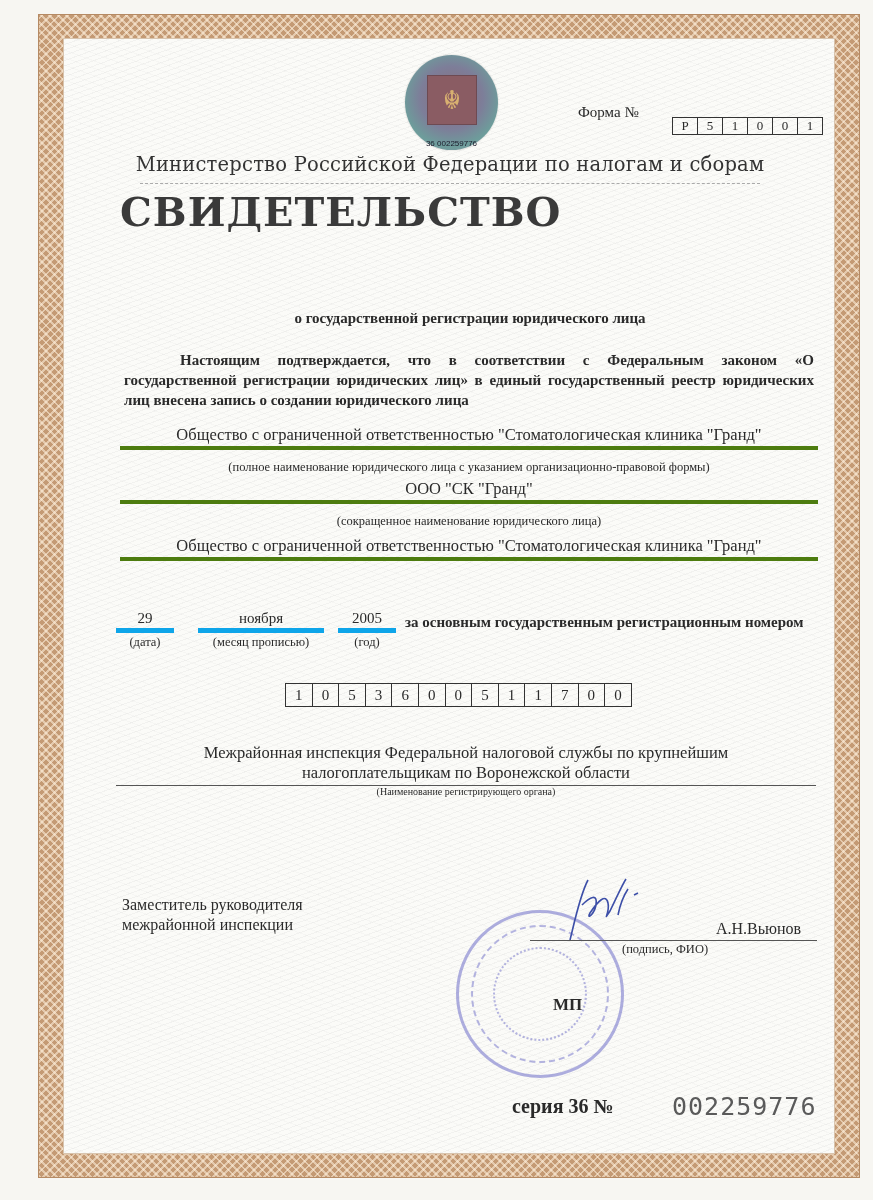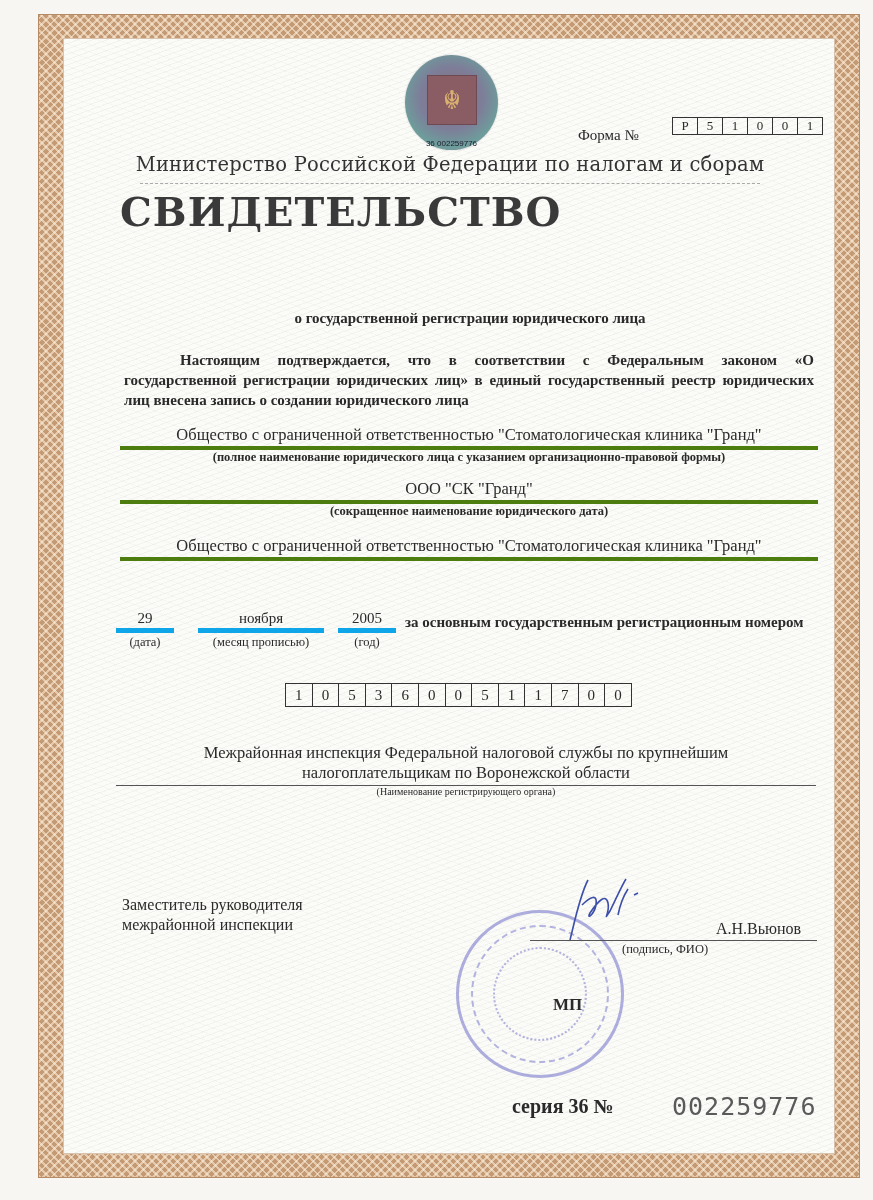--- a/index.html
+++ b/index.html
@@ -35,21 +35,21 @@
   .hologram .emblem {
     position: absolute; left: 22px; top: 20px; width: 48px; height: 48px;
     background: #8a5c63; border: 1px solid #6d4a52;
     display: flex; align-items: center; justify-content: center;
     color: #d8b070; font-size: 26px;
   }
   .hologram .holo-num {
     position: absolute; left: 0; right: 0; top: 84px; text-align: center;
     font-family: "Liberation Sans", sans-serif; font-size: 8px; color: #1a1a2a;
   }
-  .form-label { left: 578px; top: 127px; font-size: 15px; }
+  .form-label { left: 578px; top: 104px; font-size: 15px; }
   .form-boxes { left: 672px; top: 117px; display: flex; border: 1px solid #333; }
   .form-boxes span {
     width: 24px; height: 16px; border-right: 1px solid #333;
     font-size: 13px; text-align: center; line-height: 16px;
   }
   .form-boxes span:last-child { border-right: none; }
   .ministry {
     left: 120px; top: 153px; width: 660px; text-align: center;
     font-family: "DejaVu Serif", serif; font-size: 19.5px; color: #333;
     letter-spacing: 0.2px;
@@ -67,21 +67,21 @@
   .para {
     left: 124px; top: 350px; width: 690px; font-weight: bold; font-size: 15px;
     line-height: 20px; text-align: justify;
   }
   .para .indent { display: inline-block; width: 56px; }
   .field { position: absolute; left: 120px; width: 698px; }
   .field .value {
     text-align: center; font-size: 16.5px; height: 22px; line-height: 22px;
     border-bottom: 4px solid #4d7c0f;
   }
-  .field .caption { text-align: center; font-size: 12.5px; margin-top: 0; font-weight: bold; }
+  .field .caption { text-align: center; font-size: 12.5px; margin-top: 10px; }
   .date-part { position: absolute; text-align: center; }
   .date-part .value { font-size: 15px; border-bottom: 5px solid #0ea5e9; height: 20px; line-height: 20px; }
   .date-part .caption { font-size: 12.5px; margin-top: 2px; }
   .reg-text { left: 405px; top: 614px; font-weight: bold; font-size: 15px; }
   .ogrn { left: 285px; top: 683px; display: flex; border: 1px solid #333; }
   .ogrn span {
     width: 25.6px; height: 22px; border-right: 1px solid #333;
     font-size: 15px; text-align: center; line-height: 22px;
   }
   .ogrn span:last-child { border-right: none; }
@@ -145,21 +145,21 @@
 
 <div class="abs subtitle">о государственной регистрации юридического лица</div>
 <div class="abs para"><span class="indent"></span><span>Настоящим подтверждается, что в соответствии с Федеральным законом «О государственной регистрации юридических лиц» в единый государственный реестр юридических лиц внесена запись о создании юридического лица</span></div>
 
 <div class="field" style="top:424px;">
   <div class="value">Общество с ограниченной ответственностью "Стоматологическая клиника "Гранд"</div>
   <div class="caption">(полное наименование юридического лица с указанием организационно-правовой формы)</div>
 </div>
 <div class="field" style="top:478px;">
   <div class="value">ООО "СК "Гранд"</div>
-  <div class="caption">(сокращенное наименование юридического дата)</div>
+  <div class="caption">(сокращенное наименование юридического лица)</div>
 </div>
 <div class="field" style="top:535px;">
   <div class="value">Общество с ограниченной ответственностью "Стоматологическая клиника "Гранд"</div>
 </div>
 
 <div class="date-part" style="left:116px; top:608px; width:58px;">
   <div class="value">29</div>
   <div class="caption">(дата)</div>
 </div>
 <div class="date-part" style="left:198px; top:608px; width:126px;">

